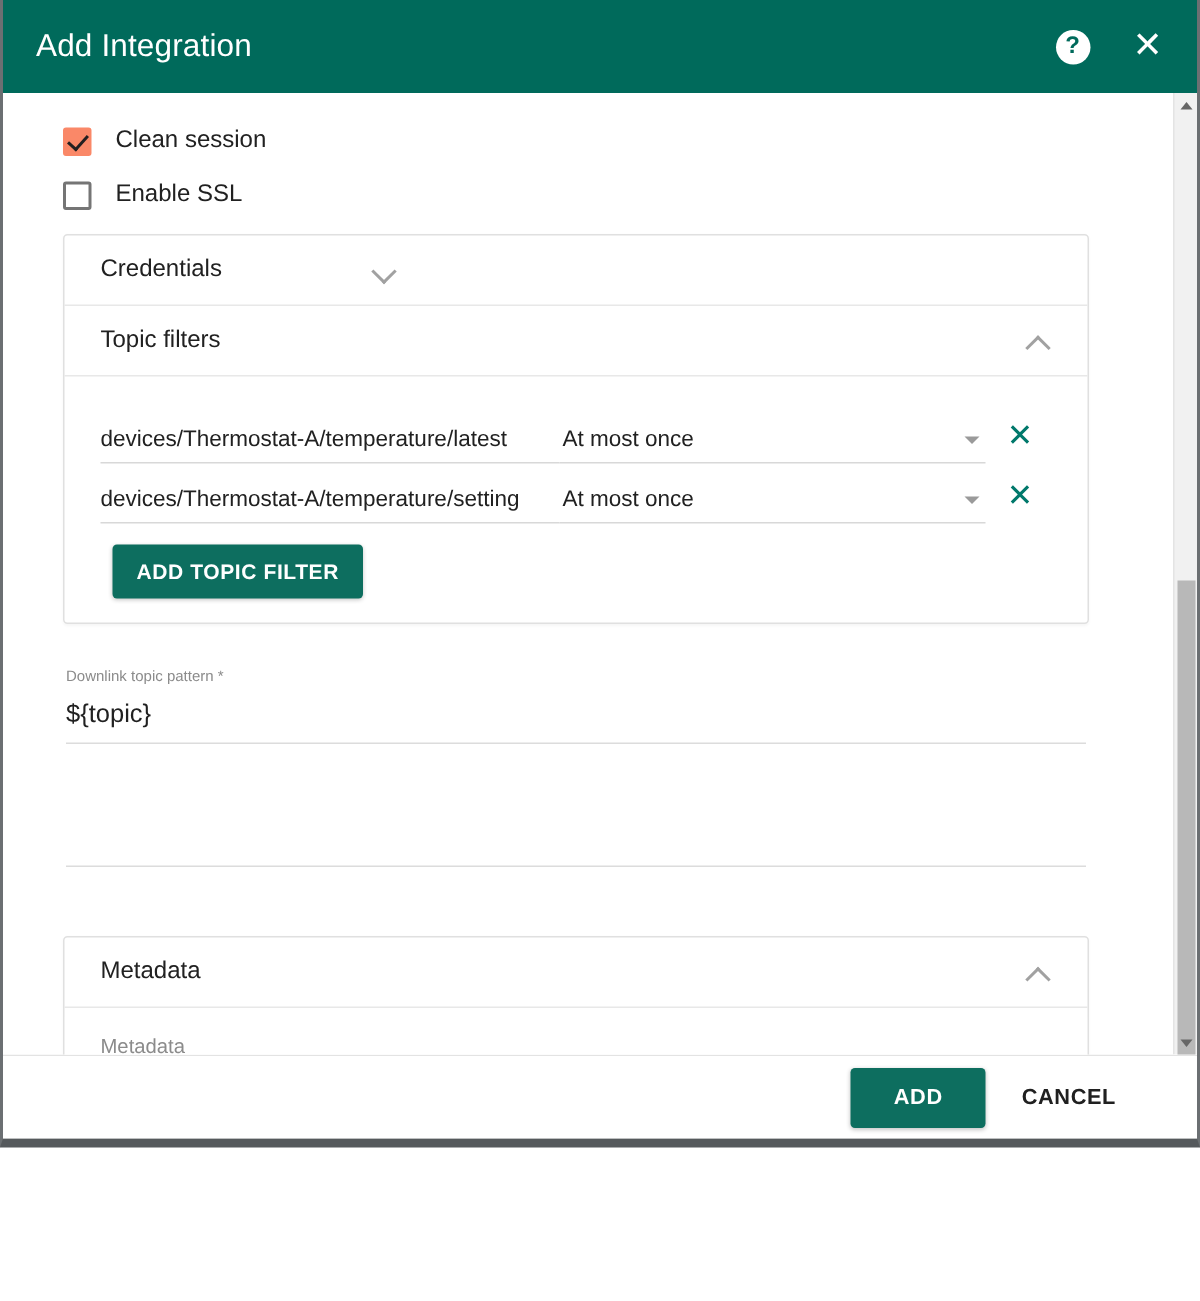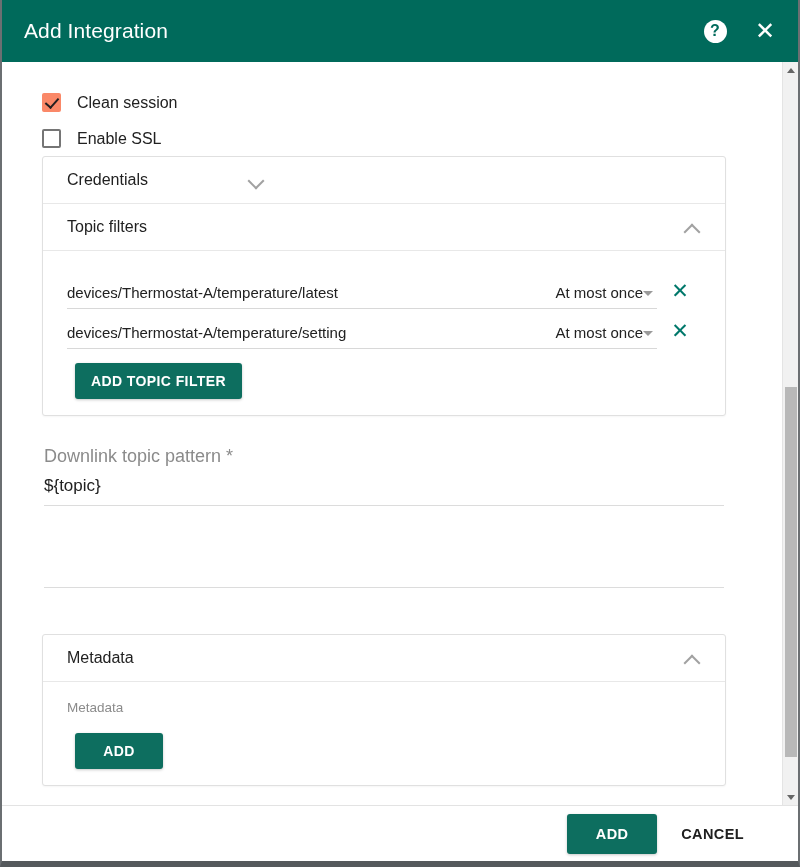--- a/index.html
+++ b/index.html
@@ -7,21 +7,21 @@
     margin: 0; padding: 0;
     width: 800px; height: 867px;
     font-family: "Liberation Sans", sans-serif;
     background: #ffffff;
     overflow: hidden;
   }
 
   .dialog {
     position: relative;
     width: 800px;
-    height: 867px;
+    height: 765px;
     background: #ffffff;
     border-left: 2px solid #6b6f72;
     border-right: 2px solid #6b6f72;
     border-bottom: 6px solid #55595c;
     display: flex;
     flex-direction: column;
     overflow: hidden;
   }
 
   
@@ -70,21 +70,21 @@
     top: 0; left: 0; right: 16px; bottom: 0;
     overflow: hidden;
     padding: 0 0 0 0;
   }
   .content {
     padding: 14px 56px 0 40px;
   }
 
   
   .checkrow {
-    display: flex; align-items: flex-end;
+    display: flex; align-items: center;
     height: 36px;
     cursor: pointer;
   }
   .cbox {
     width: 19px; height: 19px;
     border: 2px solid #757575;
     border-radius: 2px;
     background: #fff;
     margin-right: 16px;
     flex: 0 0 auto;
@@ -162,21 +162,21 @@
     white-space: nowrap; overflow: hidden; text-overflow: clip;
   }
   .tf-select {
     flex: 1 1 auto;
     border-bottom: 1px solid #d8d8d8;
     display: flex; align-items: flex-end;
     padding: 0 4px 7px 2px;
     position: relative;
     cursor: pointer;
   }
-  .tf-select-value { font-size: 15px; color: #212121; flex: 1; text-align: right; }
+  .tf-select-value { font-size: 15px; color: #212121; flex: 1; }
   .tri-down {
     width: 0; height: 0;
     border-left: 5px solid transparent;
     border-right: 5px solid transparent;
     border-top: 5px solid #9a9a9a;
     margin-bottom: 5px;
   }
   .tf-remove {
     flex: 0 0 46px;
     display: flex; align-items: center; justify-content: center;
@@ -203,21 +203,21 @@
     box-shadow: 0 1px 3px rgba(0,0,0,.22);
   }
   .btn-addtf { margin-top: 14px; margin-left: 8px; }
 
   
   .field {
     margin-top: 30px;
     padding: 0 2px;
   }
   .field-label {
-    font-size: 18px;
+    font-size: 10px;
     color: #8b8b8b;
     margin-bottom: 9px;
   }
   .field-value {
     font-size: 17px;
     color: #212121;
     padding-bottom: 9px;
     border-bottom: 1px solid #dcdcdc;
   }
   .field-ph {

